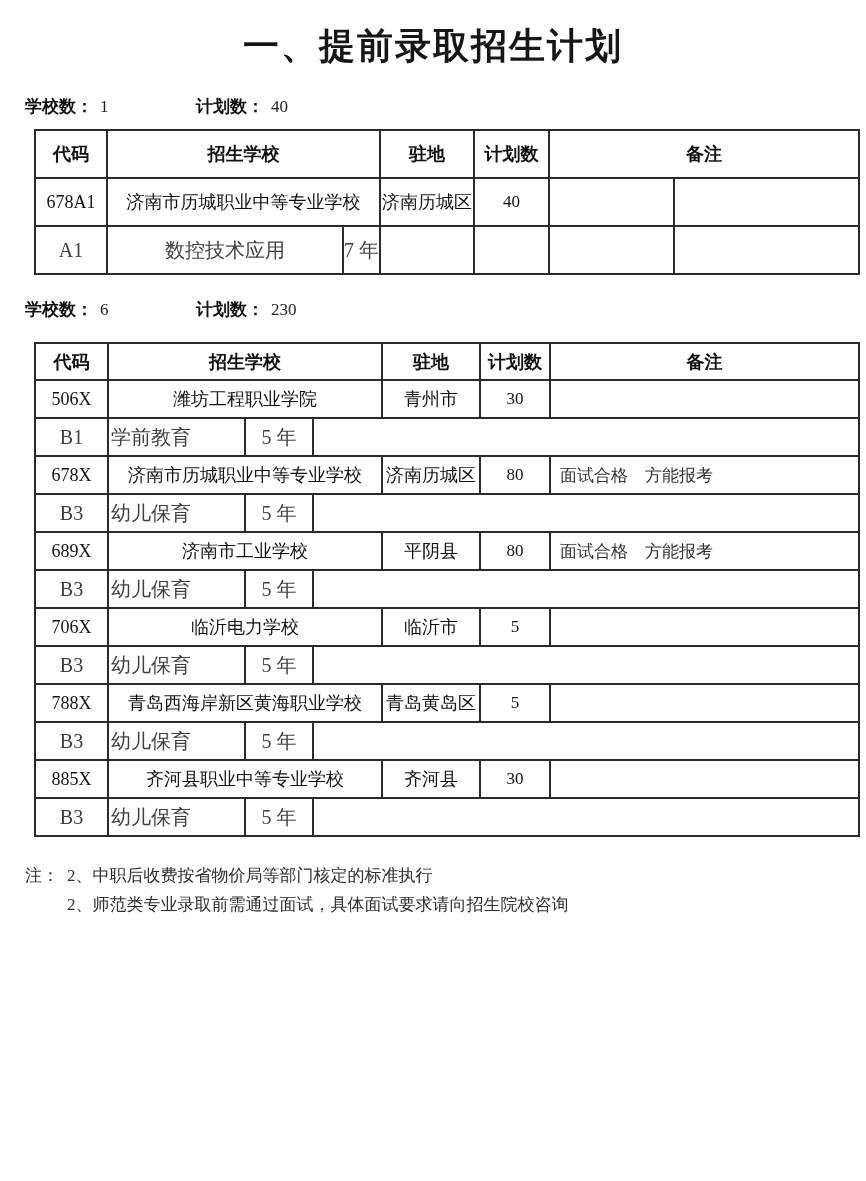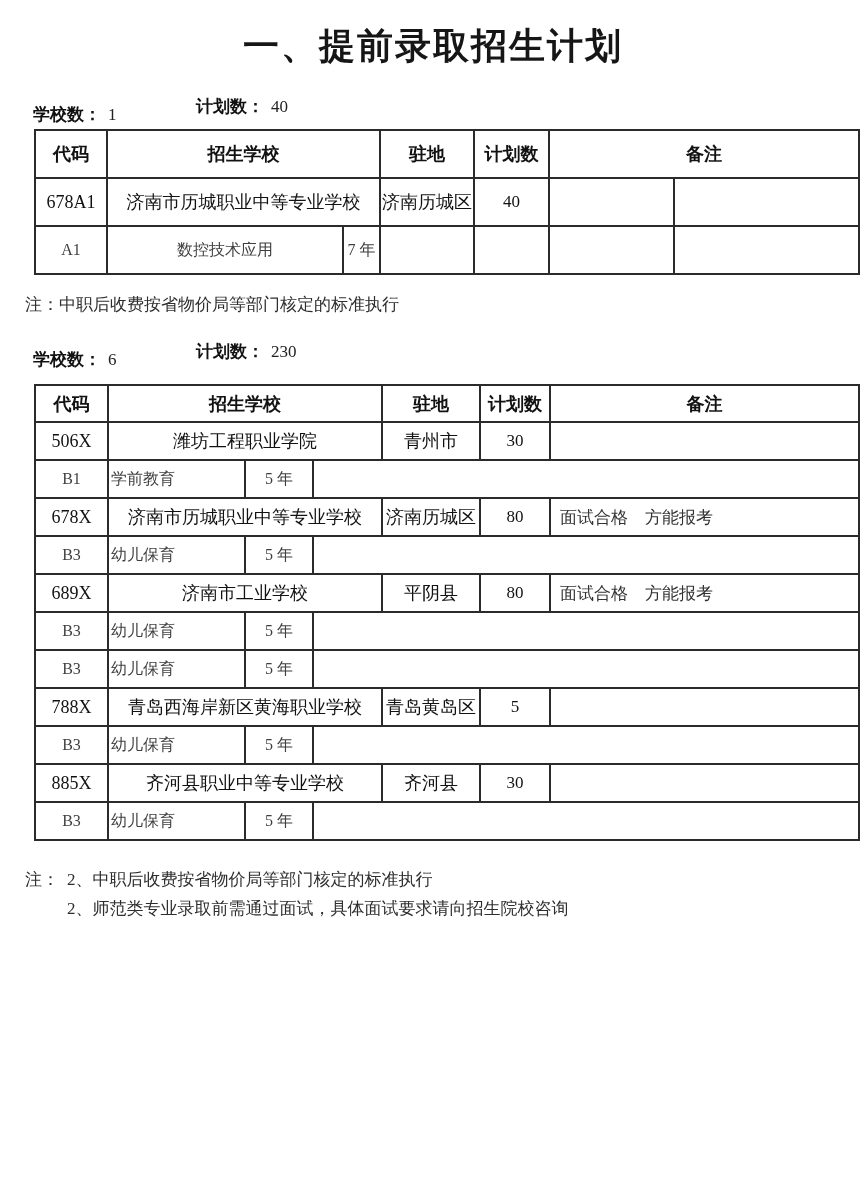--- a/index.html
+++ b/index.html
@@ -23,21 +23,21 @@
     font-size: 24px; line-height: 32px;
     font-weight: 700; color: #181818;
   }
   .sec1-title { margin-top: 36px; }
   .sec2-title { margin-top: 100px; }
 
   .stats { position: relative; height: 24px; margin-left: 25px; font-size: 17px; }
   .stats1 { margin-top: 27px; }
   .stats2 { margin-top: 23px; }
   .stat-pair { position: absolute; top: 0; white-space: nowrap; }
-  .stat-pair.first { left: 8px; margin-top: 8px; }
+  .stat-pair.first { left: 0; }
   .stat-pair.second { left: 171px; }
   .stat-label { font-weight: 700; color: #111; }
   .stat-value { font-weight: 400; margin-left: 7px; color: #222; }
 
   table {
     border-collapse: collapse; table-layout: fixed;
     margin-left: 34px; width: 824px;
     background: #fff;
   }
   .t1 { margin-top: 10px; }
@@ -52,21 +52,21 @@
   .t2 tr { height: 38px; }
   .t2 tr.hdr { height: 37px; }
 
   tr.hdr td { font-weight: 700; font-size: 18px; color: #121212; }
   tr.school-row td { font-weight: 400; font-size: 18px; color: #121212; }
   tr.school-row td.plan-cell { font-size: 17px; }
   tr.school-row td.remark-cell {
     font-weight: 400; font-size: 17px; color: #333;
     text-align: left; padding-left: 9px;
   }
-  tr.major-row td { font-weight: 400; font-size: 16px; color: #3f3f3f; }
+  tr.major-row td { font-weight: 400; font-size: 20px; color: #3f3f3f; }
   td.left-cell { text-align: left; padding-left: 2px; border-radius: 6px; }
 
   .note-line {
     margin-left: 25px; margin-top: 18px;
     font-size: 17px; line-height: 24px; color: #2e2e2e;
     white-space: nowrap;
   }
   .notes-block {
     display: flex; align-items: flex-start;
     margin-left: 25px; margin-top: 24px;
@@ -124,21 +124,20 @@
       <td>数控技术应用</td>
       <td>7 年</td>
       <td></td>
       <td></td>
       <td></td>
       <td></td>
     </tr>
   </tbody>
     </table>
 
-  <div class="note-line">注：中职后收费按省物价局等部门核定的标准执行</div>
 
 
   <div class="stats stats2">
     <span class="stat-pair first">
       <span class="stat-label">学校数：</span><span class="stat-value">6</span>
     </span>
     <span class="stat-pair second">
       <span class="stat-label">计划数：</span><span class="stat-value">230</span>
     </span>
   </div>
@@ -197,20 +196,27 @@
       <td class="plan-cell">80</td>
       <td class="remark-cell">面试合格　方能报考</td>
     </tr>
     <tr class="major-row">
       <td>B3</td>
       <td class="left-cell">幼儿保育</td>
       <td>5 年</td>
       <td colspan="4"></td>
     </tr>
 
+    <tr class="school-row">
+      <td>706X</td>
+      <td colspan="3">临沂电力学校</td>
+      <td>临沂市</td>
+      <td class="plan-cell">5</td>
+      <td class="remark-cell"></td>
+    </tr>
     <tr class="major-row">
       <td>B3</td>
       <td class="left-cell">幼儿保育</td>
       <td>5 年</td>
       <td colspan="4"></td>
     </tr>
 
     <tr class="school-row">
       <td>788X</td>
       <td colspan="3">青岛西海岸新区黄海职业学校</td>

